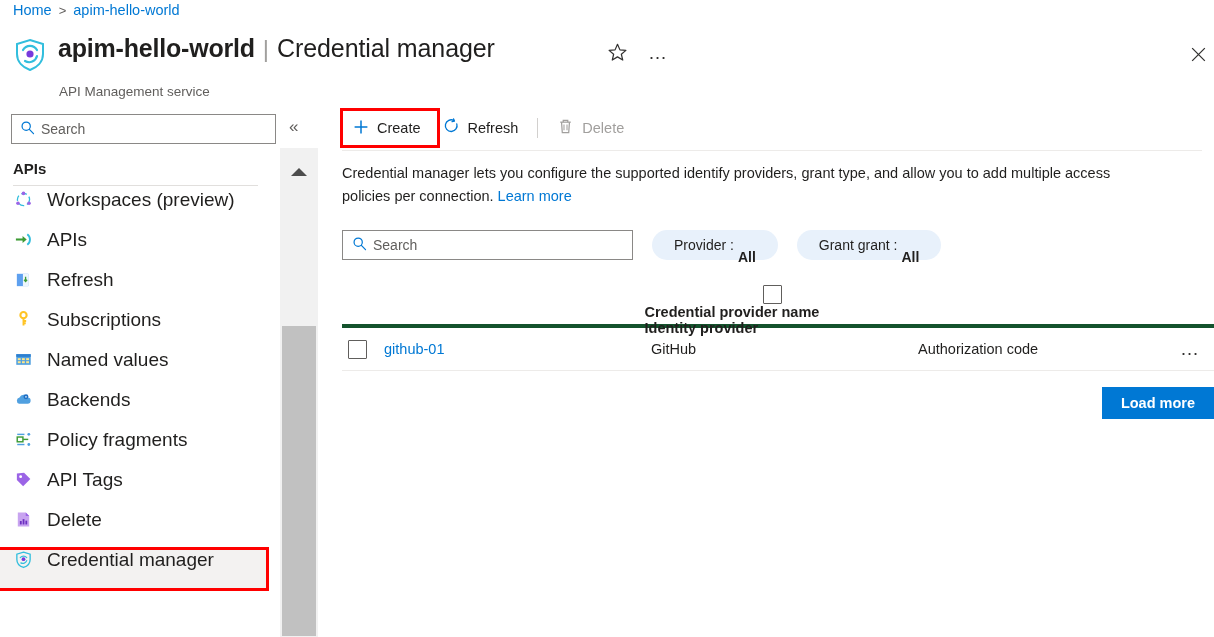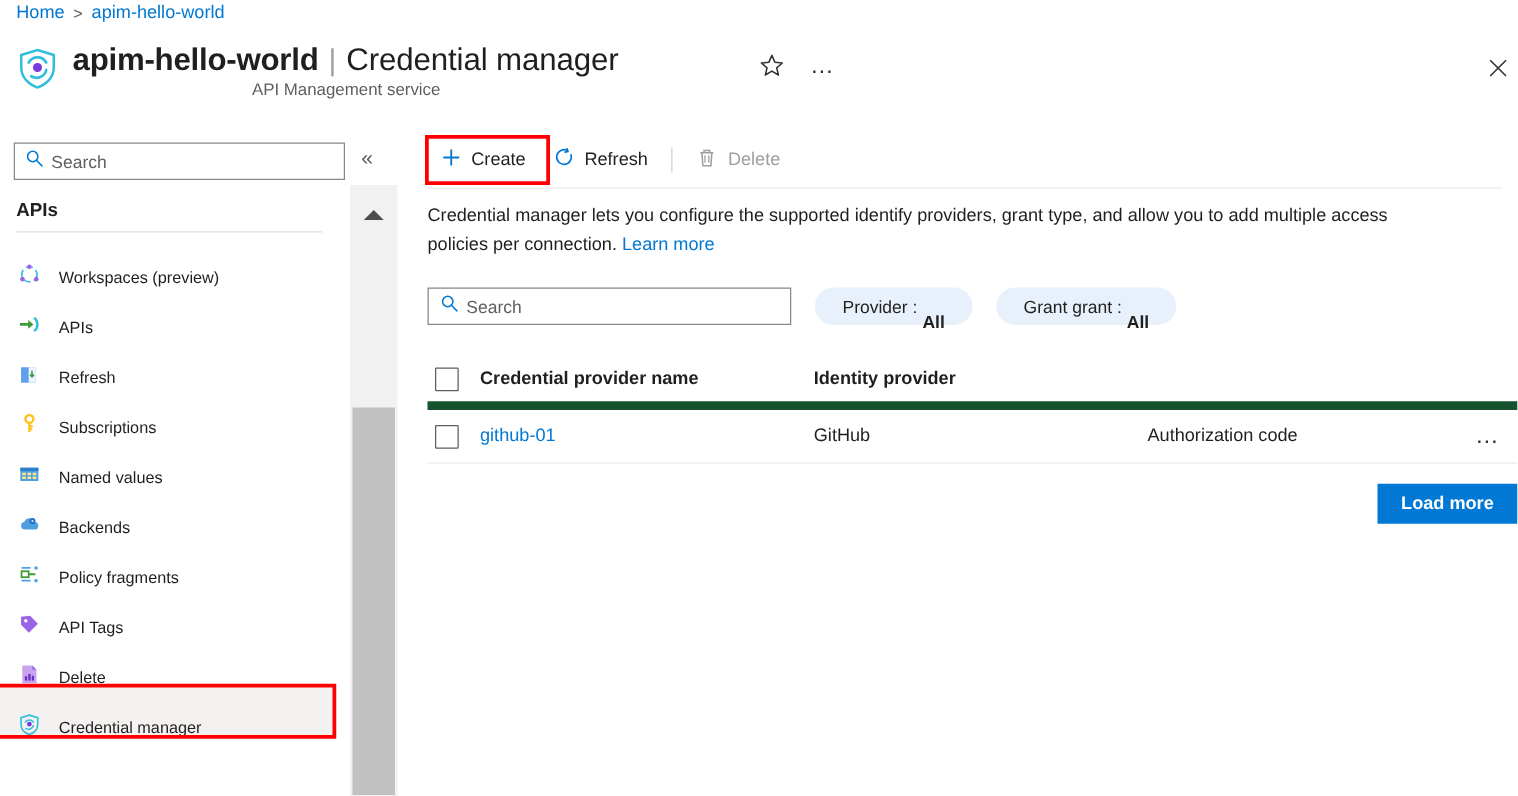--- a/index.html
+++ b/index.html
@@ -30,21 +30,21 @@
   .svc-icon { width: 36px; height: 36px; margin-top: 4px; flex: 0 0 36px; }
   .title-text { margin-left: 10px; }
   .title-line {
     display: flex; align-items: baseline;
     font-size: 25px; line-height: 30px; white-space: nowrap;
   }
   .title-bold { font-weight: bold; color: #201f1e; letter-spacing: -0.2px; }
   .title-pipe { color: #a19f9d; font-weight: 300; margin: 0 8px; font-size: 24px; }
   .title-sub-name { color: #201f1e; font-weight: 400; letter-spacing: -0.1px; }
   .subtitle {
-    font-size: 13.5px; color: #605e5c; margin-top: 0; padding-left: 1px; text-align: center;
+    font-size: 13.5px; color: #605e5c; margin-top: 20px; padding-left: 1px;
   }
   .title-actions {
     position: absolute; left: 607px; top: 42px;
     display: flex; align-items: center; gap: 20px;
   }
   .icon-btn {
     background: none; border: none; padding: 0; cursor: pointer;
     display: flex; align-items: center; justify-content: center;
     color: #323130;
   }
@@ -79,23 +79,23 @@
   }
   .nav-section {
     margin: 16px 0 0 13px; width: 245px;
   }
   .nav-section-title {
     font-size: 15px; font-weight: bold; color: #201f1e; padding-bottom: 8px;
   }
   .nav-divider { height: 1px; background: #e1dfdd; width: 245px; }
   .nav-list { margin-top: 3px; }
   .nav-item {
-    display: flex; align-items: flex-end;
+    display: flex; align-items: flex-start;
     height: 40px; padding-left: 13px; cursor: pointer;
-    font-size: 13px; color: #201f1e;
+    font-size: 19px; color: #201f1e;
     position: relative;
   }
   .nav-item .ni-icon {
     width: 20px; height: 20px; margin-right: 14px; flex: 0 0 20px;
     display: flex; align-items: center; justify-content: center;
   }
   .nav-item.selected { background: #f3f2f1; }
   .nav-item.annotated {
     outline: 3px solid #ff0000; outline-offset: -1px;
     width: 280px; margin-left: -13px; padding-left: 26px;
@@ -171,21 +171,21 @@
     font-family: "Liberation Sans", sans-serif;
   }
   .pill b { font-weight: bold; margin-left: 4px; margin-top: 24px; }
 
   
   .tbl { margin: 25px 0 0 22px; width: 872px; }
   .tbl-row {
     display: flex; align-items: center; height: 43px;
     border-bottom: 1px solid #edebe9;
   }
-  .tbl-head { border-bottom: 7px solid #14532d; }
+  .tbl-head { border-bottom: 4px solid #14532d; flex-direction: column; }
   .cb-cell { width: 42px; display: flex; align-items: center; padding-left: 6px; }
   .cb {
     width: 19px; height: 19px; border: 1px solid #605e5c;
     background: #fff; cursor: pointer; border-radius: 1px;
   }
   .col-name { width: 267px; font-size: 14.5px; }
   .col-idp  { width: 267px; font-size: 14.5px; }
   .col-gt   { width: 250px; font-size: 14.5px; }
   .col-act  { flex: 1; display: flex; justify-content: flex-end; padding-right: 8px; }
   .tbl-head .col-name, .tbl-head .col-idp, .tbl-head .col-gt {

